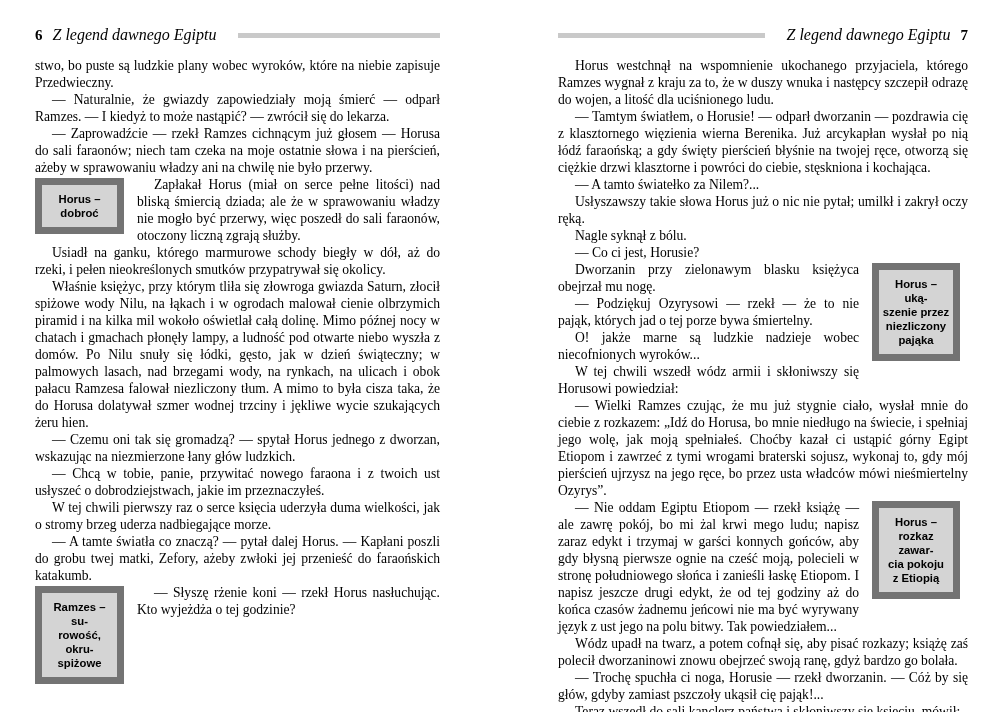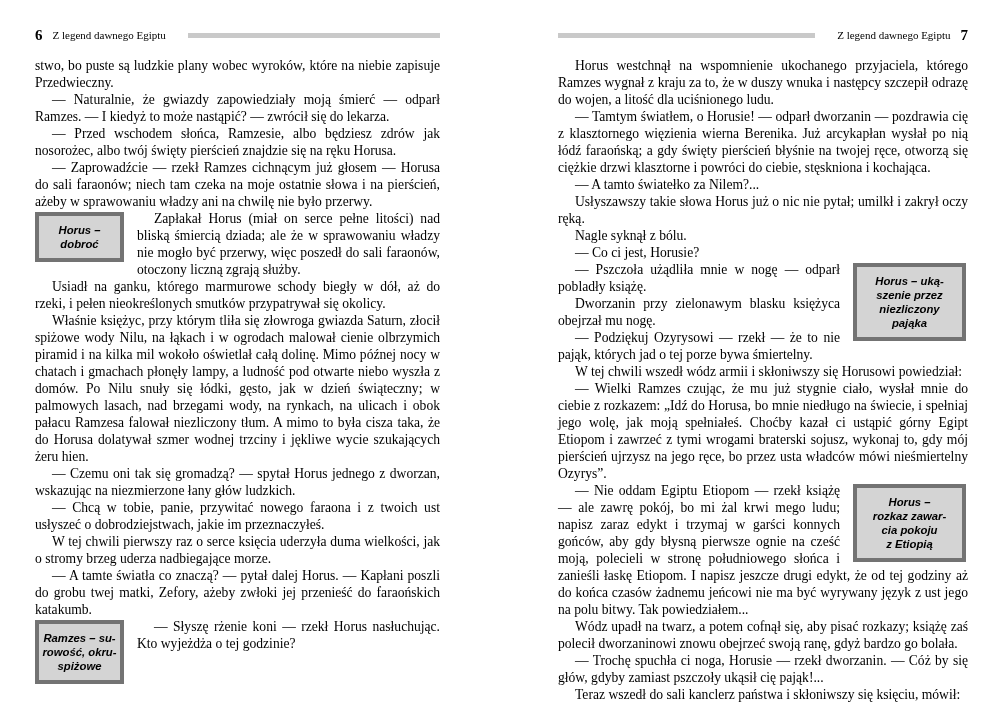--- a/index.html
+++ b/index.html
@@ -31,21 +31,22 @@
     align-items: center;
     height: 18px;
     margin-bottom: 13px;
   }
   .page-number {
     font-weight: bold;
     font-size: 15px;
     line-height: 1;
   }
   .running-title {
-    font-size: 11px;
+    font-style: italic;
+    font-size: 16px;
     line-height: 1;
     white-space: nowrap;
   }
   .page-left  .page-number   { margin-right: 10px; }
   .page-left  .running-title { margin-right: 22px; }
   .page-right .running-title { margin-left: 22px; margin-right: 10px; }
   .header-rule {
     flex: 1;
     height: 5px;
     background: #c9c9c9;
@@ -57,57 +58,55 @@
     text-align: justify;
   }
   .text-column p {
     margin: 0;
     text-indent: 17px;
   }
   .text-column p.no-indent { text-indent: 0; }
 
   .margin-note {
     background: #d4d4d4;
-    border: 4px solid #737373;
+    border: 7px solid #737373;
     box-sizing: border-box;
     font-family: "Liberation Sans", sans-serif;
     font-weight: bold;
     font-size: 11.3px;
     line-height: 14px;
     text-align: center;
     padding: 7px 3px;
     text-indent: 0;
-    font-style: italic;
   }
   .note-left {
     float: left;
     width: 89px;
     margin: 2px 13px 4px 0;
   }
   .note-right {
     float: right;
-    width: 113px;
-    margin: 2px 2px 4px 13px;
+    width: 88px;
+    margin: 2px 8px 4px 13px;
   }
 </style>
 </head>
 <body>
 
 <div class="spread">
 
   <div class="page page-left">
     <div class="page-header">
       <span class="page-number">6</span>
       <span class="running-title">Z legend dawnego Egiptu</span>
       <span class="header-rule"></span>
     </div>
     <div class="text-column">
       <p class="no-indent">stwo, bo puste są ludzkie plany wobec wyroków, które na niebie zapisuje Przedwieczny.</p>
       <p>— Naturalnie, że gwiazdy zapowiedziały moją śmierć — odparł Ramzes. — I kiedyż to może nastąpić? — zwrócił się do lekarza.</p>
-      <p>— Przed wschodem słońca, Ramzesie, albo będziesz zdrów jak nosorożec, albo twój święty pierścień znajdzie się na ręku Horusa.</p>
       <p>— Zaprowadźcie — rzekł Ramzes cichnącym już głosem — Horusa do sali faraonów; niech tam czeka na moje ostatnie słowa i na pierścień, ażeby w sprawowaniu władzy ani na chwilę nie było przerwy.</p>
 
       <div class="margin-note note-left">
         <div>Horus –</div>
         <div>dobroć</div>
       </div>
       <p>Zapłakał Horus (miał on serce pełne litości) nad bliską śmiercią dziada; ale że w sprawowaniu władzy nie mogło być przerwy, więc poszedł do sali faraonów, otoczony liczną zgrają służby.</p>
 
       <p>Usiadł na ganku, którego marmurowe schody biegły w dół, aż do rzeki, i pełen nieokreślonych smutków przypatrywał się okolicy.</p>
       <p>Właśnie księżyc, przy którym tliła się złowroga gwiazda Saturn, złocił spiżowe wody Nilu, na łąkach i w ogrodach malował cienie olbrzymich piramid i na kilka mil wokoło oświetlał całą dolinę. Mimo późnej nocy w chatach i gmachach płonęły lampy, a ludność pod otwarte niebo wyszła z domów. Po Nilu snuły się łódki, gęsto, jak w dzień świąteczny; w palmowych lasach, nad brzegami wody, na rynkach, na ulicach i obok pałacu Ramzesa falował niezliczony tłum. A mimo to była cisza taka, że do Horusa dolatywał szmer wodnej trzciny i jękliwe wycie szukających żeru hien.</p>
@@ -139,24 +138,24 @@
       <p>Usłyszawszy takie słowa Horus już o nic nie pytał; umilkł i zakrył oczy ręką.</p>
       <p>Nagle syknął z bólu.</p>
       <p>— Co ci jest, Horusie?</p>
 
       <div class="margin-note note-right">
         <div>Horus – uką-</div>
         <div>szenie przez</div>
         <div>niezliczony</div>
         <div>pająka</div>
       </div>
-      <p>— Pszczoła użądliła mnie w nogę — odparł pobladły książę.</p>
 
       <p>Dworzanin przy zielonawym blasku księżyca obejrzał mu nogę.</p>
       <p>— Podziękuj Ozyrysowi — rzekł — że to nie pająk, których jad o tej porze bywa śmiertelny.</p>
+      <p>O! jakże marne są ludzkie nadzieje wobec niecofnionych wyroków...</p>
       <p>W tej chwili wszedł wódz armii i skłoniwszy się Horusowi powiedział:</p>
       <p>— Wielki Ramzes czując, że mu już stygnie ciało, wysłał mnie do ciebie z rozkazem: „Idź do Horusa, bo mnie niedługo na świecie, i spełniaj jego wolę, jak moją spełniałeś. Choćby kazał ci ustąpić górny Egipt Etiopom i zawrzeć z tymi wrogami braterski sojusz, wykonaj to, gdy mój pierścień ujrzysz na jego ręce, bo przez usta władców mówi nieśmiertelny Ozyrys”.</p>
 
       <div class="margin-note note-right">
         <div>Horus –</div>
         <div>rozkaz zawar-</div>
         <div>cia pokoju</div>
         <div>z Etiopią</div>
       </div>
       <p>— Nie oddam Egiptu Etiopom — rzekł książę — ale zawrę pokój, bo mi żal krwi mego ludu; napisz zaraz edykt i trzymaj w garści konnych gońców, aby gdy błysną pierwsze ognie na cześć moją, polecieli w stronę południowego słońca i zanieśli łaskę Etiopom. I napisz jeszcze drugi edykt, że od tej godziny aż do końca czasów żadnemu jeńcowi nie ma być wyrywany język z ust jego na polu bitwy. Tak powiedziałem...</p>

